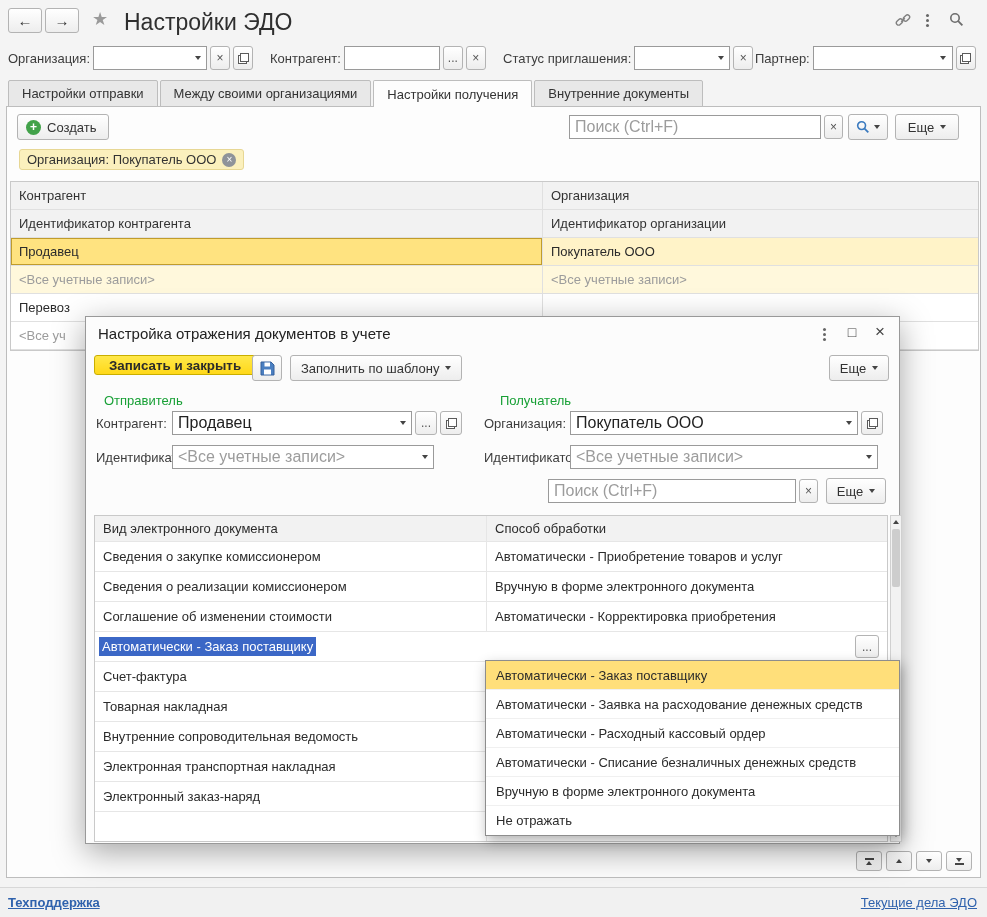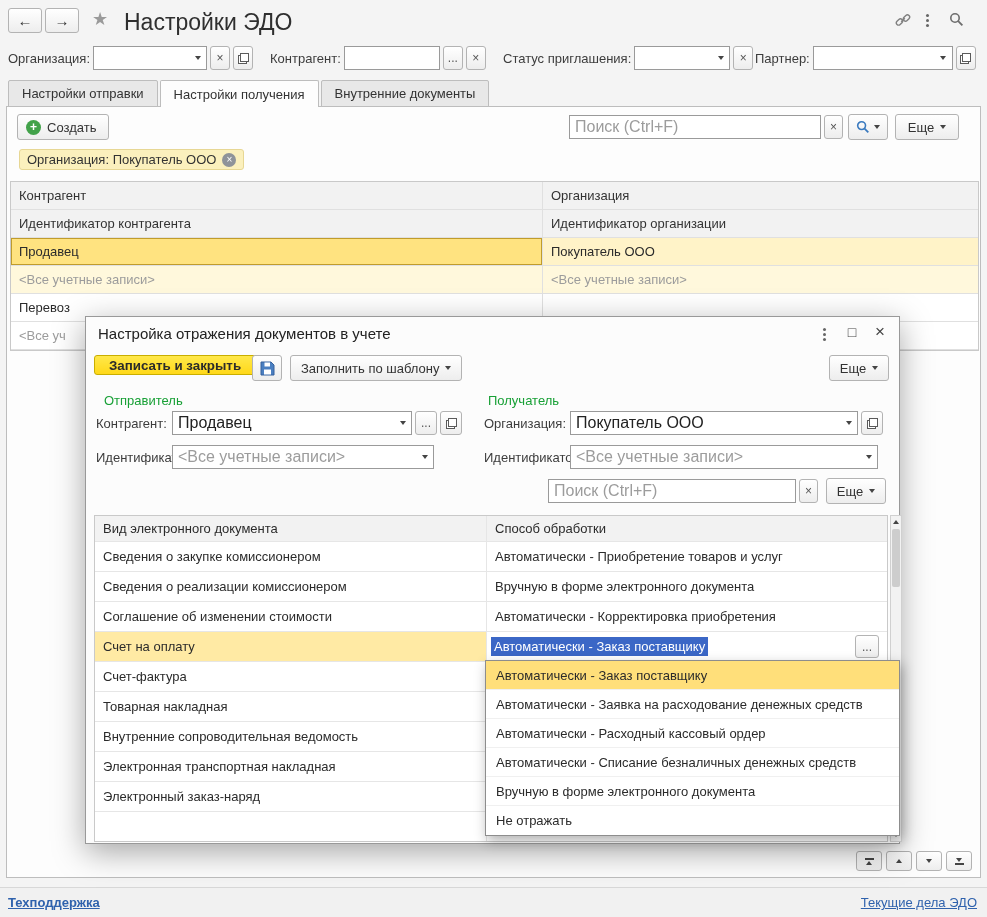--- a/index.html
+++ b/index.html
@@ -83,21 +83,21 @@
 .dlg-title{position:absolute;left:12px;top:8px;font-size:15px;color:#222;white-space:nowrap}
 .dlg-menu{position:absolute;right:64px;top:7px;width:22px;height:20px;display:flex;align-items:center;justify-content:center}
 .dlg-max{position:absolute;right:36px;top:4px;width:22px;height:22px;font-size:14px;color:#444;display:flex;align-items:center;justify-content:center}
 .dlg-close{position:absolute;right:8px;top:4px;width:22px;height:22px;font-size:17px;color:#444;display:flex;align-items:center;justify-content:center}
 .savebtn{position:absolute;left:8px;top:38px;height:20px;padding:0 14px;background:linear-gradient(#ffe84a,#ffd819);border:1px solid #c9ae00;font-weight:bold;color:#2b2b2b;border-radius:3px;display:inline-flex;align-items:center}
 .floppybtn{position:absolute;left:166px;top:38px;width:30px;height:26px}
 .filltpl{position:absolute;left:204px;top:38px;height:26px;padding:4px 10px}
 .dlg-more1{position:absolute;right:10px;top:38px;width:60px;height:26px}
 .section-label{position:absolute;color:#18a036}
 .sec-sender{left:18px;top:76px}
-.sec-receiver{left:402px;top:76px}
+.sec-receiver{left:414px;top:76px}
 .lbl{position:absolute;color:#3c3c3c;white-space:nowrap}
 .lbl-k{left:10px;top:99px}.lbl-ik{left:10px;top:133px}
 .lbl-o{left:398px;top:99px}.lbl-io{left:398px;top:133px}
 .fld-k{position:absolute;left:86px;top:94px;width:240px}
 .sqk1{position:absolute;left:329px;top:94px;width:22px}
 .sqk2{position:absolute;left:354px;top:94px;width:22px}
 .fld-o{position:absolute;left:484px;top:94px;width:288px}
 .sqo1{position:absolute;left:775px;top:94px;width:22px}
 .fld-ik{position:absolute;left:86px;top:128px;width:262px}
 .fld-io{position:absolute;left:484px;top:128px;width:308px}
@@ -210,20 +210,21 @@
           <span class="tri-down small"></span>
         </span>
     </div>
     <button class="sq">
         <span class="icon-open"></span>
       </button>
   </div>
 
   <div class="tabs">
     <div class="tab">Настройки отправки</div>
+    <div class="tab">Между своими организациями</div>
     <div class="tab active">Настройки получения</div>
     <div class="tab">Внутренние документы</div>
   </div>
 
   <div class="panel">
 
     <button class="btn create-btn">
       <span class="plus-circle">+</span>
       <span>Создать</span>
     </button>
@@ -387,21 +388,20 @@
       </div>
       <div class="drow">
         <div class="dc left">Сведения о реализации комиссионером</div>
         <div class="dc right">Вручную в форме электронного документа</div>
       </div>
       <div class="drow">
         <div class="dc left">Соглашение об изменении стоимости</div>
         <div class="dc right">Автоматически -  Корректировка приобретения</div>
       </div>
       <div class="drow rowsel">
-        <div class="dc left">Счет на оплату</div>
         <div class="dc right editcell">
           <span class="seltext">Автоматически -  Заказ поставщику</span>
           <button class="sq cellbtn">
               <span>...</span>
             </button>
         </div>
       </div>
       <div class="drow">
         <div class="dc left">Счет-фактура</div>
         <div class="dc right"></div>

